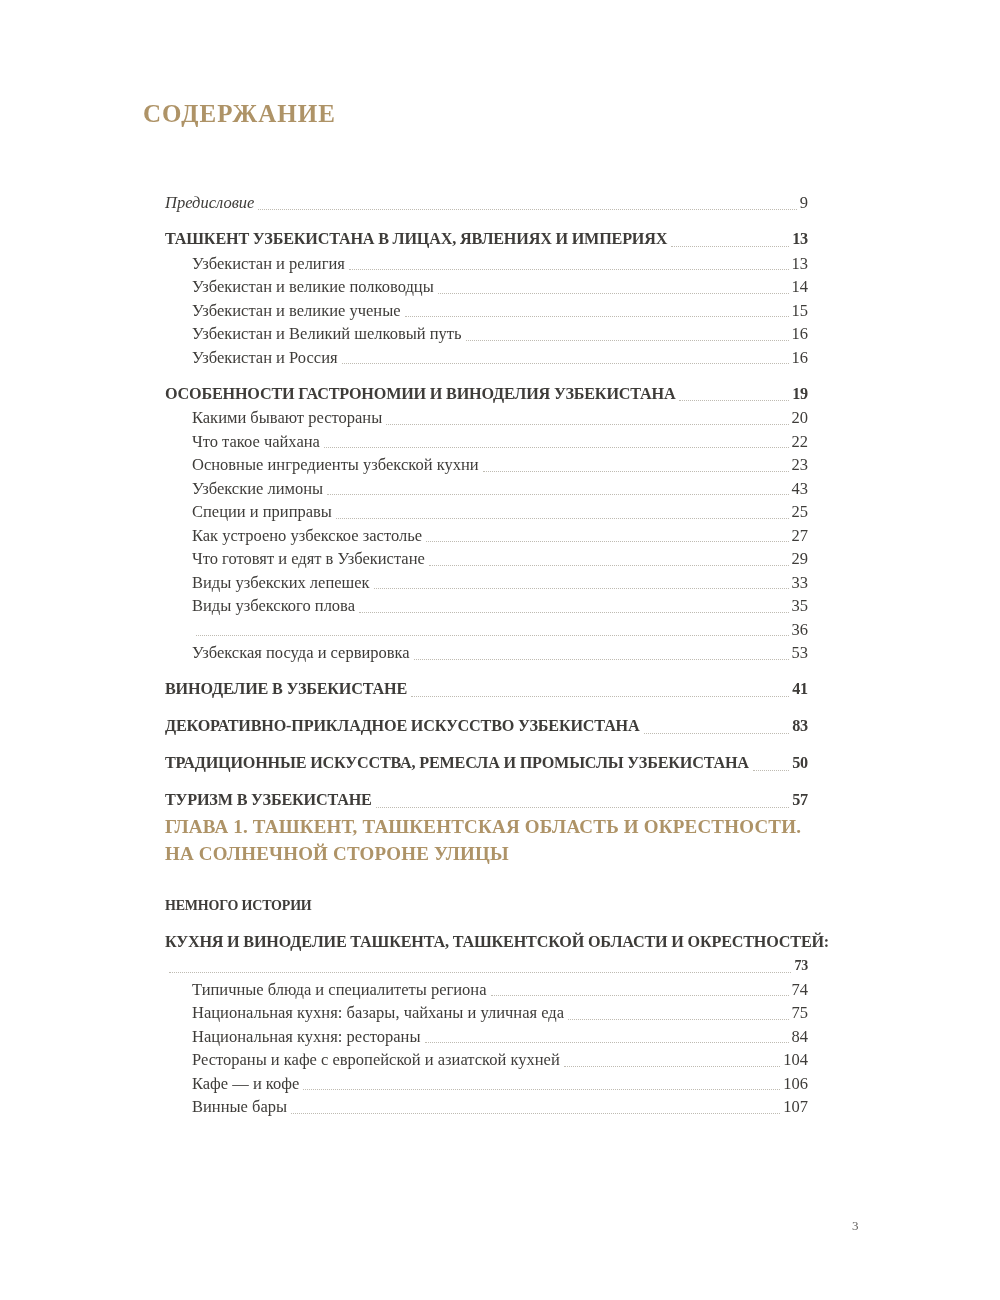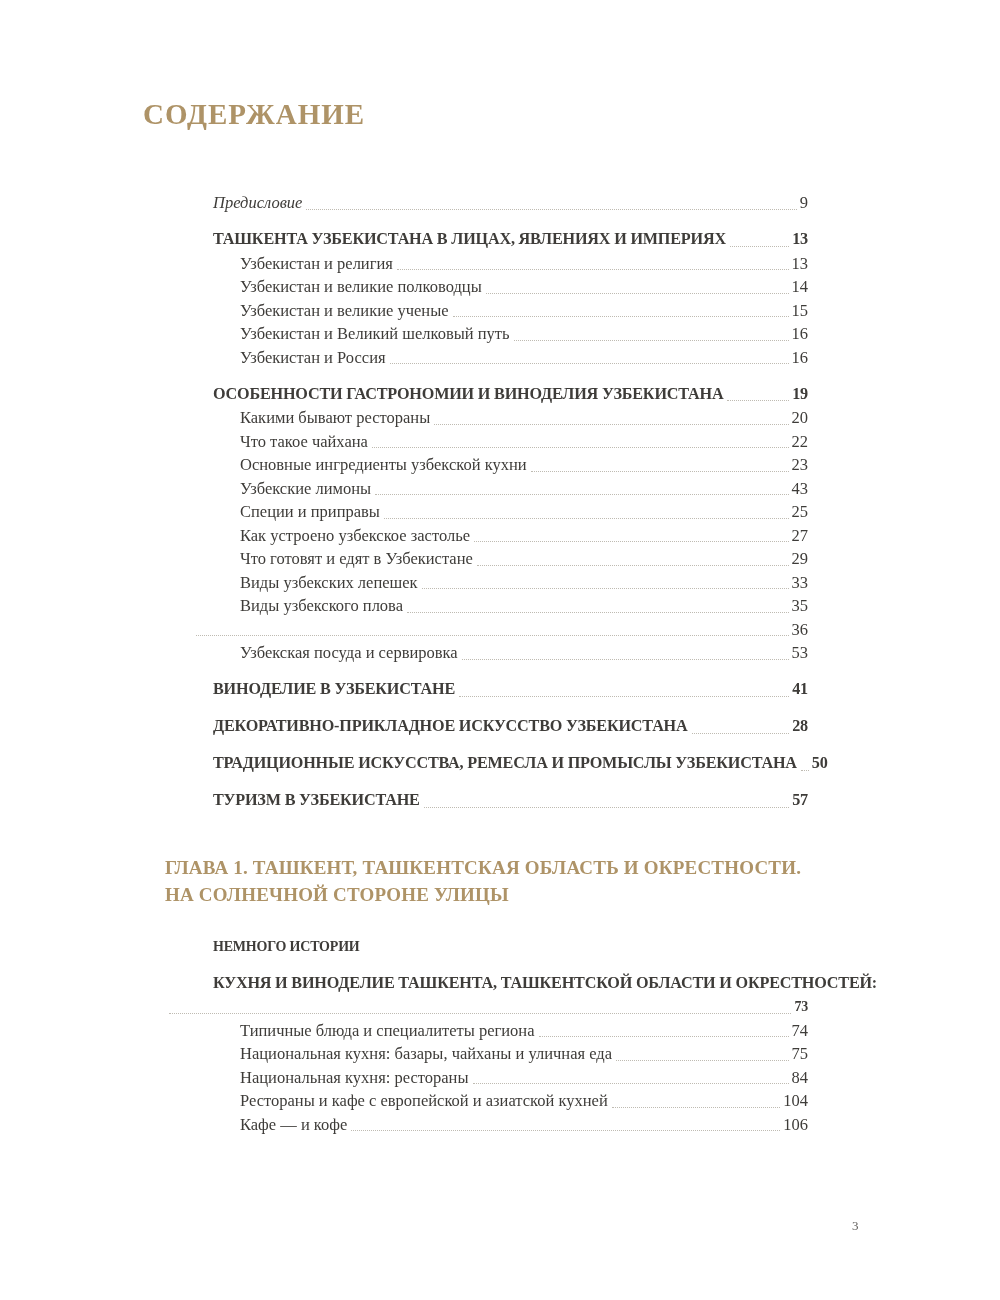--- a/index.html
+++ b/index.html
@@ -16,36 +16,36 @@
     color: var(--text);
     position: relative;
     overflow: hidden;
   }
   .page-container {
     position: relative;
     width: 1000px; height: 1300px;
     padding: 97px 192px 0 165px;
   }
   .doc-title {
-    font-size: 29px;
+    font-size: 25px;
     font-weight: bold;
     color: var(--accent);
     letter-spacing: 1px;
     line-height: 34px;
     margin: 0 0 60px -22px;
     white-space: nowrap;
   }
   .toc-row {
     display: flex;
     align-items: flex-end;
     line-height: 23.5px;
     font-size: 16.5px;
     white-space: nowrap;
   }
-  .toc-row .label { white-space: nowrap; margin-left: 48px; }
+  .toc-row .label { white-space: nowrap; }
   .toc-row .leader {
     flex: 1 1 auto;
     min-width: 8px;
     border-bottom: 1px dotted var(--leader);
     margin: 0 3px 5px 4px;
   }
   .toc-row .pagenum { white-space: nowrap; }
   .preface .label { font-style: italic; }
   .section {
     font-weight: bold;
@@ -58,21 +58,20 @@
     font-size: 14px;
     letter-spacing: -0.2px;
   }
   .sub { padding-left: 27px; }
   .chapter-heading {
     color: var(--accent);
     font-weight: bold;
     font-size: 19px;
     line-height: 27px;
     letter-spacing: 0.2px;
-    margin-top: 41px;
     margin-bottom: 27px;
     white-space: nowrap;
   }
   .folio {
     position: absolute;
     top: 1218px;
     left: 852px;
     font-size: 13px;
     color: var(--folio);
   }
@@ -84,21 +83,21 @@
 
   <h1 class="doc-title">СОДЕРЖАНИЕ</h1>
 
   <div id="toc-part1">
       <div class="toc-row preface">
         <span class="label">Предисловие</span>
         <span class="leader"></span>
         <span class="pagenum">9</span>
       </div>
       <div class="toc-row section">
-        <span class="label">ТАШКЕНТА УЗБЕКИСТАНА В ЛИЦАХ, ЯВЛЕНИЯХ И ИМПЕРИЯХ</span>
+        <span class="label">ТАШКЕНТ УЗБЕКИСТАНА В ЛИЦАХ, ЯВЛЕНИЯХ И ИМПЕРИЯХ</span>
         <span class="leader"></span>
         <span class="pagenum">13</span>
       </div>
       <div class="toc-row sub">
         <span class="label">Узбекистан и религия</span>
         <span class="leader"></span>
         <span class="pagenum">13</span>
       </div>
       <div class="toc-row sub">
         <span class="label">Узбекистан и великие полководцы</span>
@@ -180,21 +179,21 @@
         <span class="pagenum">53</span>
       </div>
       <div class="toc-row section">
         <span class="label">ВИНОДЕЛИЕ В УЗБЕКИСТАНЕ</span>
         <span class="leader"></span>
         <span class="pagenum">41</span>
       </div>
       <div class="toc-row section">
         <span class="label">ДЕКОРАТИВНО-ПРИКЛАДНОЕ ИСКУССТВО УЗБЕКИСТАНА</span>
         <span class="leader"></span>
-        <span class="pagenum">28</span>
+        <span class="pagenum">83</span>
       </div>
       <div class="toc-row section">
         <span class="label">ТРАДИЦИОННЫЕ ИСКУССТВА, РЕМЕСЛА И ПРОМЫСЛЫ УЗБЕКИСТАНА</span>
         <span class="leader"></span>
         <span class="pagenum">50</span>
       </div>
       <div class="toc-row section">
         <span class="label">ТУРИЗМ В УЗБЕКИСТАНЕ</span>
         <span class="leader"></span>
         <span class="pagenum">57</span>
@@ -235,17 +234,22 @@
       <div class="toc-row sub">
         <span class="label">Рестораны и кафе с европейской и азиатской кухней</span>
         <span class="leader"></span>
         <span class="pagenum">104</span>
       </div>
       <div class="toc-row sub">
         <span class="label">Кафе — и кофе</span>
         <span class="leader"></span>
         <span class="pagenum">106</span>
       </div>
+      <div class="toc-row sub">
+        <span class="label">Винные бары</span>
+        <span class="leader"></span>
+        <span class="pagenum">107</span>
+      </div>
     </div>
 
   <div class="folio">3</div>
 
 </div>
 
 </body></html>

